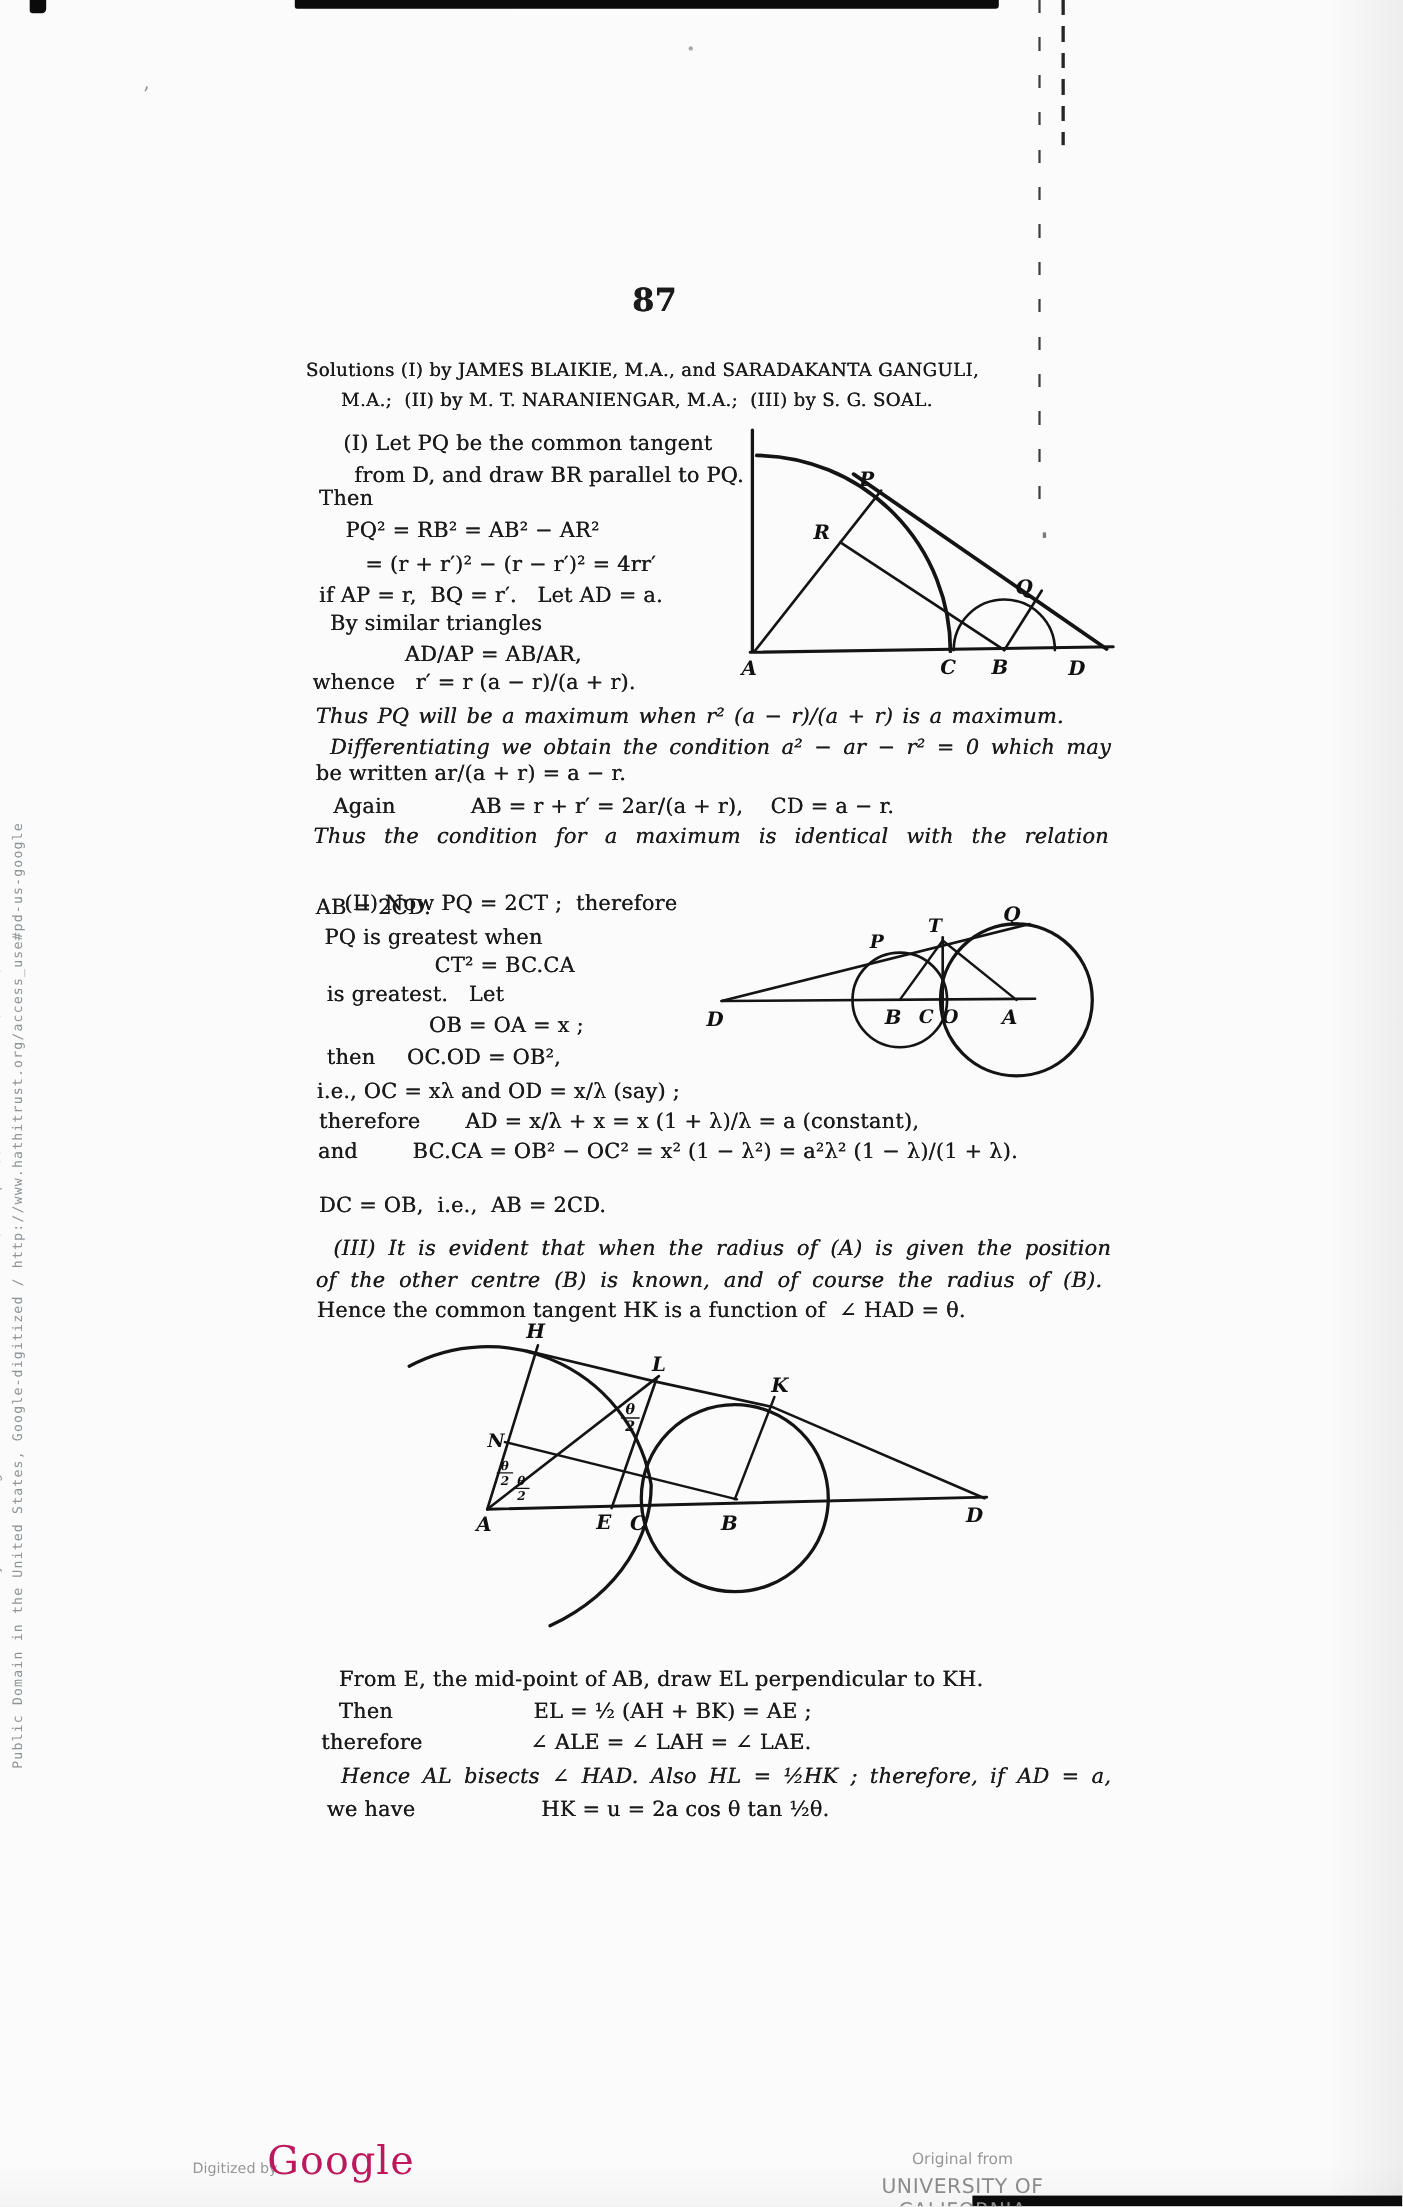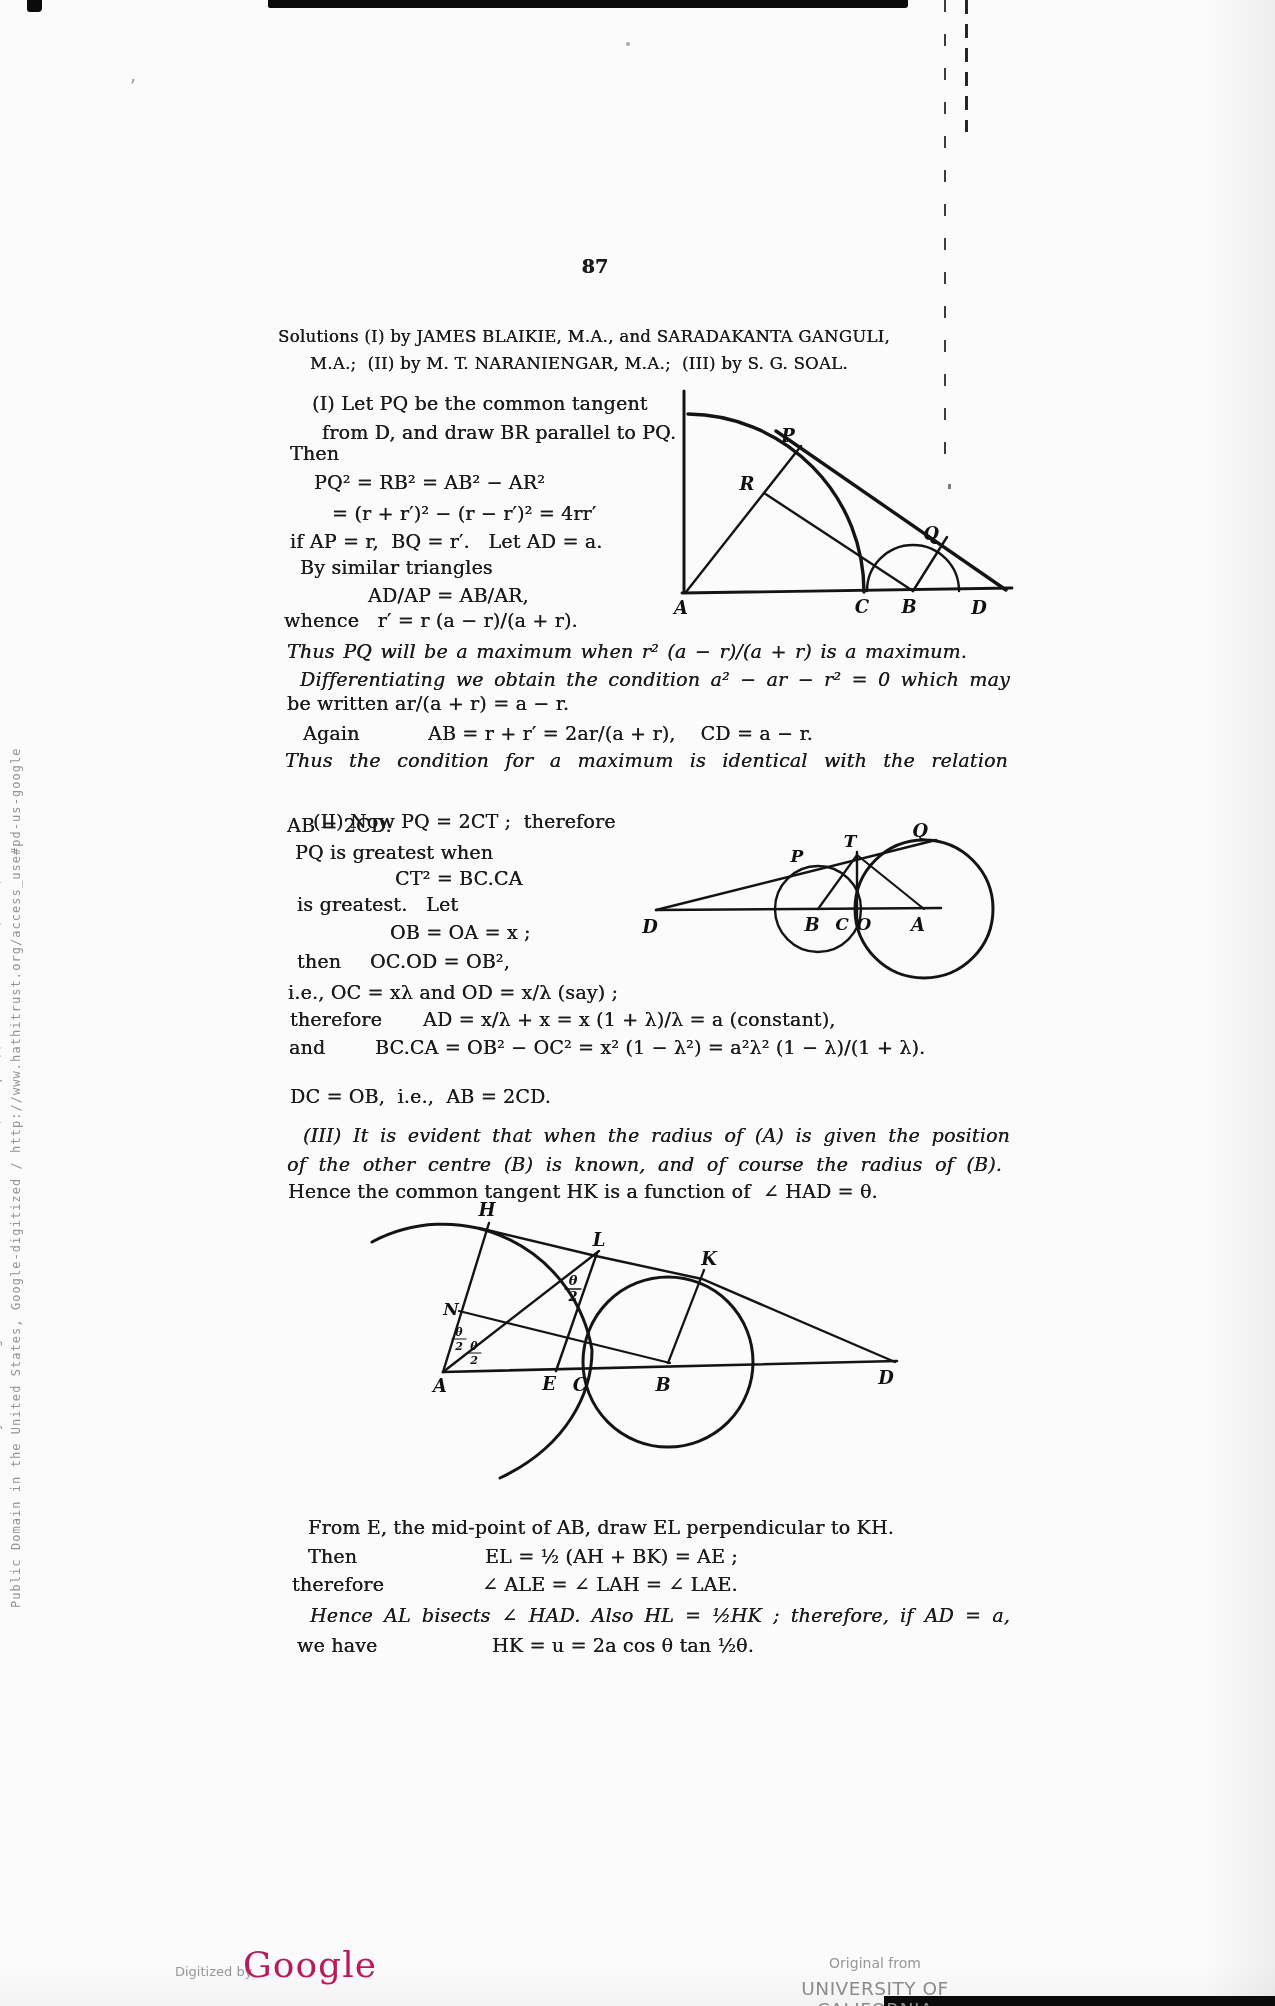--- a/index.html
+++ b/index.html
@@ -12,21 +12,21 @@
     background:linear-gradient(to right, rgba(0,0,0,0), rgba(0,0,0,0.055)); }
   .edge-b { position:absolute; left:0; bottom:0; width:100%; height:40px;
     background:linear-gradient(to bottom, rgba(0,0,0,0), rgba(0,0,0,0.03)); }
   .ln {
     position:absolute; white-space:pre;
     font:19px/1.25 "DejaVu Serif", serif; color:#1b1b1b;
     text-shadow:0.3px 0 0 #1b1b1b; letter-spacing:0.2px;
   }
   .j { white-space:normal; text-align:justify; text-align-last:justify;font-style:italic; }
   .byl { font-size:16.5px; letter-spacing:0.3px; }
-  .pageno { font-size:19px; font-weight:bold; text-align:center; }
+  .pageno { font-size:29px; font-weight:bold; text-align:center; }
   .vline {
     position:absolute; transform:rotate(-90deg); transform-origin:0 100%;
     white-space:nowrap; font:12px/14px "DejaVu Sans Mono", monospace;
     color:#8f9396; letter-spacing:1.05px;
   }
   .mark { position:absolute; background:#0b0b0b; }
   .gfoot { position:absolute; font-family:"DejaVu Sans", sans-serif; color:#979797; }
   svg { position:absolute; overflow:visible; }
   svg path, svg line, svg circle { fill:none; stroke:#141414; stroke-linecap:round; }
   svg text { fill:#101010; font-family:"DejaVu Serif", serif; font-style:italic; font-weight:bold; }

